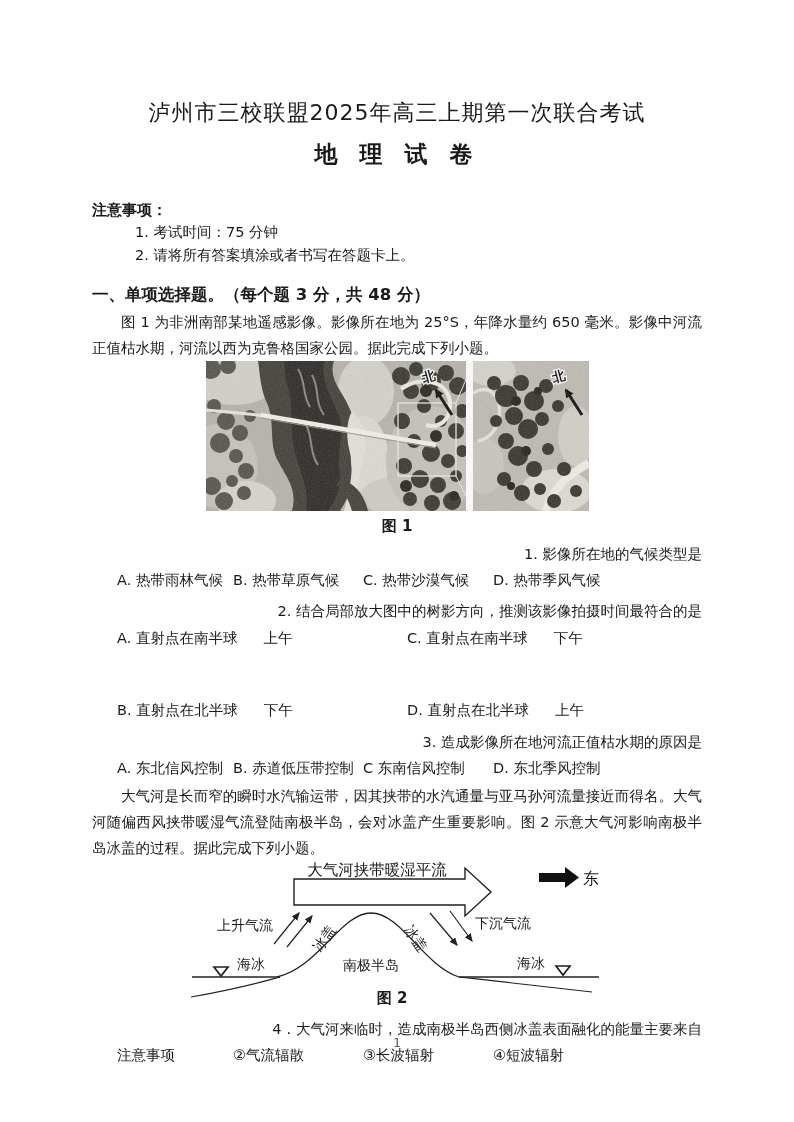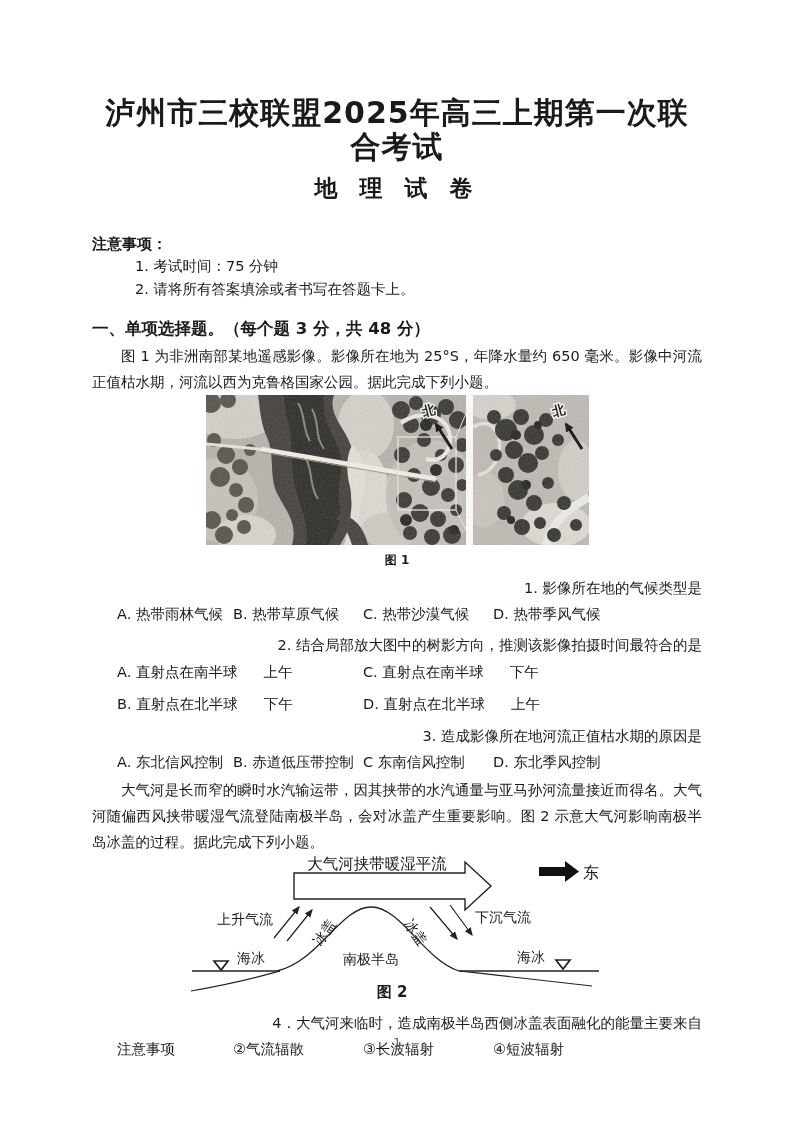--- a/index.html
+++ b/index.html
@@ -1,32 +1,32 @@
 <!DOCTYPE html>
 <html><head>
 <meta charset="utf-8">
 <style>
   html,body{margin:0;padding:0;}
   body{
     width:794px;height:1122px;background:#ffffff;position:relative;overflow:hidden;
     font-family:"DejaVu Sans","Liberation Sans",sans-serif;color:#1a1a1a;
   }
   .content{padding:96px 92px 0 92px;}
-  .title{font-size:30px;font-weight:bold;text-align:center;margin:0;line-height:34px;letter-spacing:1px;}
+  .title{font-size:22px;font-weight:normal;text-align:center;margin:0;line-height:34px;letter-spacing:1px;}
   .subtitle{font-size:23px;font-weight:bold;text-align:center;margin:8px 0 0 0;line-height:32px;letter-spacing:7px;}
   .notes-heading{margin-top:29px;font-size:15px;font-weight:bold;line-height:22px;}
   .note-item{font-size:14.5px;line-height:23px;padding-left:43px;}
   .section-heading{font-size:16.5px;font-weight:bold;line-height:24px;margin-top:16px;}
   .passage{font-size:14.5px;line-height:26px;text-indent:2em;margin:2px 0 0 0;text-align:justify;}
   .figure-wrap{text-align:center;margin:0;}
-  .fig-caption{text-align:center;font-size:12px;font-weight:bold;line-height:20px;margin-top:1px;}
+  .fig-caption{text-align:center;font-size:15px;font-weight:bold;line-height:20px;margin-top:1px;}
   .question{margin-top:5px;}
   .stem{font-size:14.5px;line-height:26px;text-align:right;}
   .options-4{display:grid;grid-template-columns:116px 130px 130px auto;padding-left:25px;font-size:14.5px;line-height:26px;}
-  .options-2col{display:grid;grid-template-columns:246px auto;row-gap:4px;padding-left:25px;font-size:14.5px;line-height:28px;}
+  .options-2col{display:grid;grid-template-columns:246px auto;row-gap:4px;padding-left:25px;font-size:14.5px;line-height:28px;gap:44px;}
   .opt-time{margin-left:26px;}
   .page-num{position:absolute;left:0;right:0;top:1036px;text-align:center;font-size:12px;color:#555;}
   svg text{font-family:"DejaVu Sans","Liberation Sans",sans-serif;}
 </style>
 </head>
 <body>
 
 <div class="content">
 
   <h1 class="title">泸州市三校联盟2025年高三上期第一次联合考试</h1>

